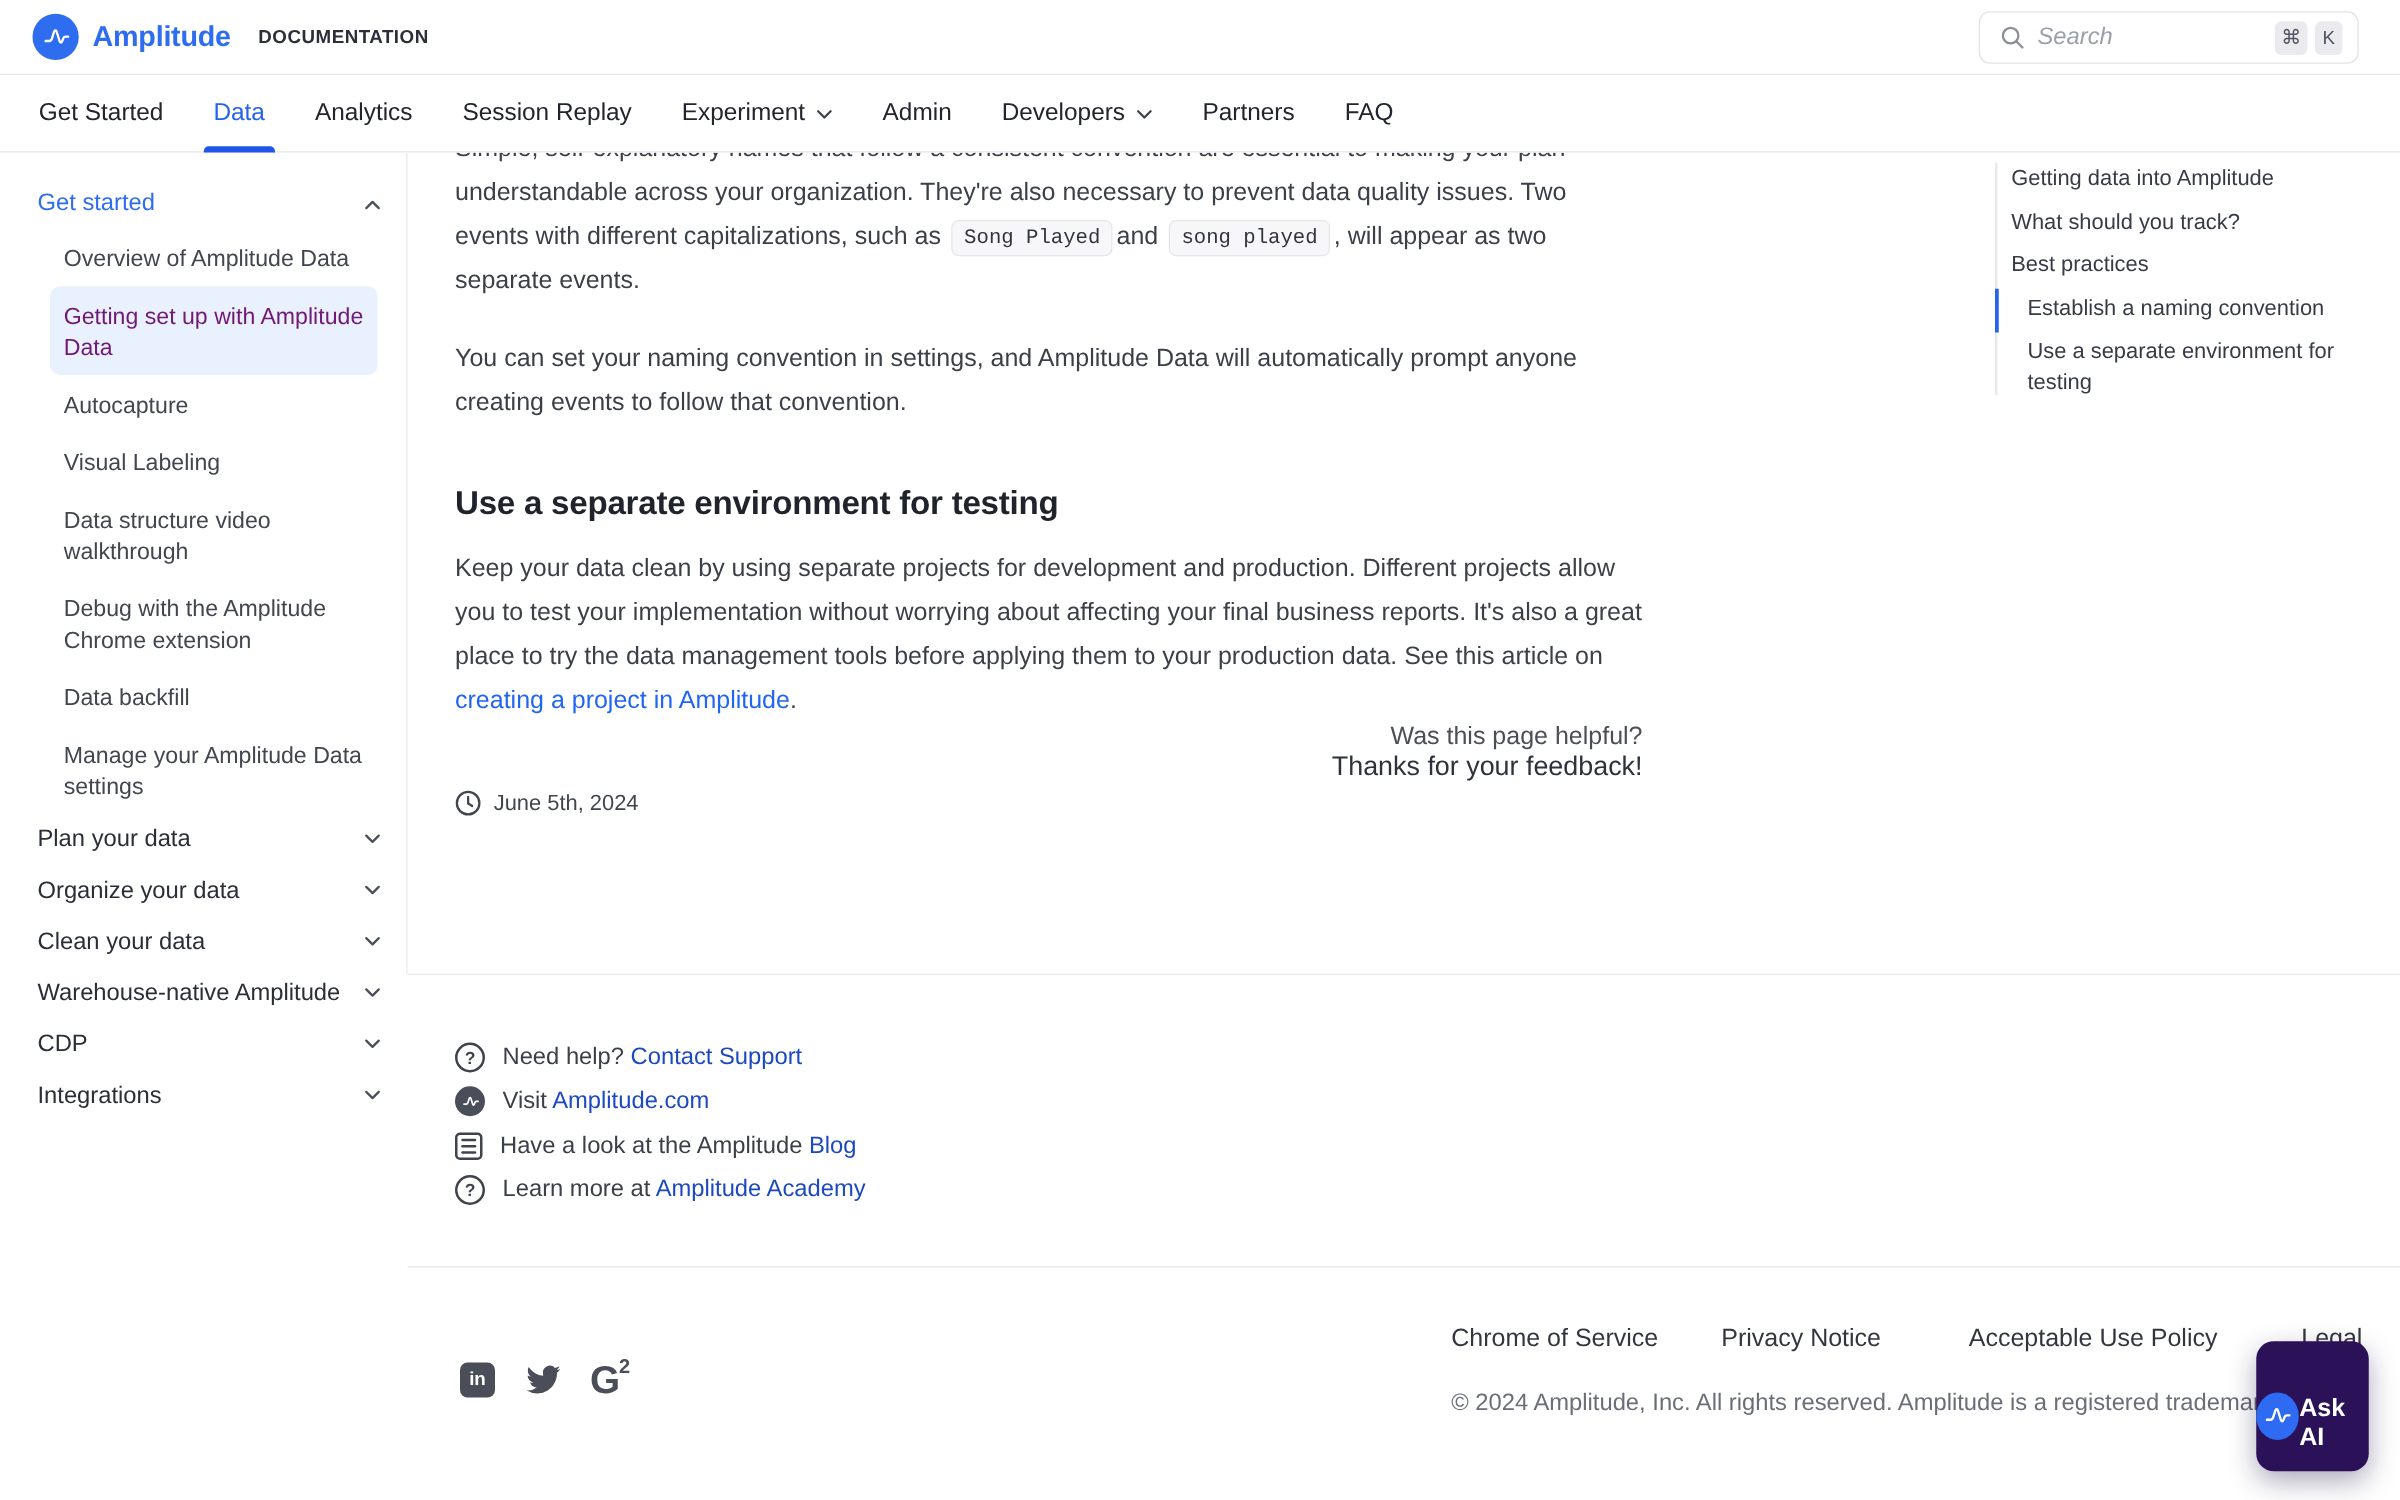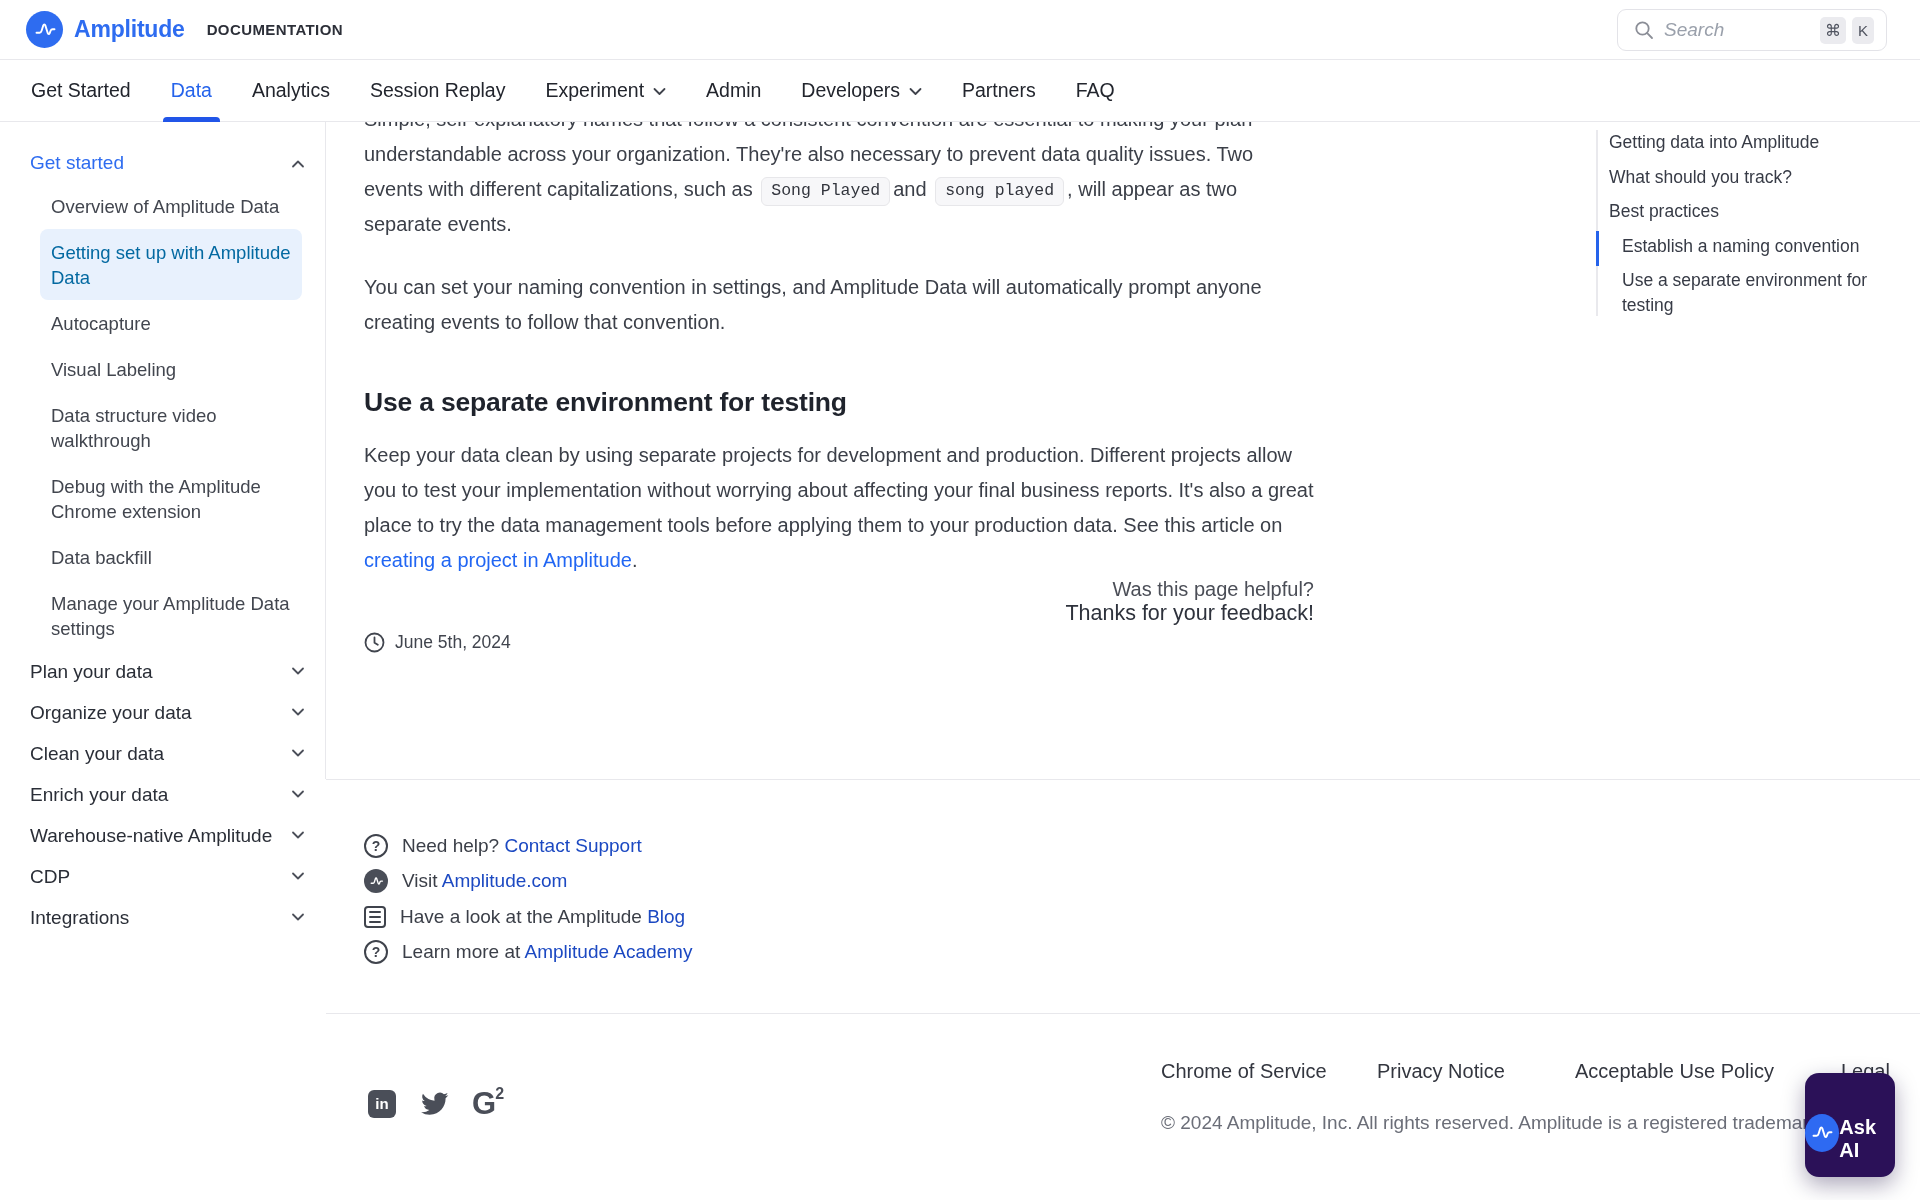--- a/index.html
+++ b/index.html
@@ -7,21 +7,21 @@
     font-family:"Liberation Sans", sans-serif; -webkit-font-smoothing:antialiased; }
 
   
   .header { position:absolute; left:0; top:0; width:1920px; height:60px; background:#fff;
     border-bottom:1px solid #e8e8ec; z-index:30; }
   .brandwrap { position:absolute; left:26px; top:11px; display:flex; align-items:center; }
   .logo-circle { width:37px; height:37px; border-radius:50%; background:#2e6cf0; display:flex;
     align-items:center; justify-content:center; }
   .brand-name { margin-left:11px; font-size:23px; font-weight:700; color:#2e6cf0; letter-spacing:-.2px; }
   .brand-sub { margin-left:22px; font-size:15px; font-weight:700; color:#2c2f38; letter-spacing:.4px; }
-  .searchbox { position:absolute; right:33px; top:9px; width:270px; height:42px;
+  .searchbox { position:absolute; right:33px; top:9px; width:304px; height:42px;
     border:1.5px solid #e3e3e8; border-radius:9px; background:#fff; display:flex; align-items:center; }
   .searchbox svg { margin-left:16px; flex:none; }
   .searchbox input { border:none; outline:none; background:transparent; flex:1; margin-left:10px;
     font-size:19px; color:#333; font-family:"Liberation Sans",sans-serif; min-width:0; }
   .searchbox input::placeholder { color:#9aa0ab; font-style:italic; }
   .keycap { height:27px; min-width:22px; padding:0 5px; background:#ebebef; border-radius:5px;
     color:#505460; font-size:15px; display:flex; align-items:center; justify-content:center; }
   .keycap.mod { margin-right:6px; font-size:16px; }
   .keycap.k { margin-right:12px; }
 
@@ -37,21 +37,21 @@
 
   
   .sidebar { position:absolute; left:0; top:122px; width:325px; padding:0 20px 0 30px; }
   .sidebar-vline { position:absolute; left:325px; top:122px; width:1px; height:657px; background:#e8e8ec; }
   .side-head { margin-top:28px; display:flex; align-items:center; justify-content:space-between;
     font-size:19px; line-height:26px; color:#2e6cf0; font-weight:500; cursor:pointer; }
   .side-list { list-style:none; margin-top:7px; }
   .side-list li { font-size:18.5px; line-height:25px; color:#42464f; padding:10.5px 10px 10.5px 21px;
     cursor:pointer; }
   .side-list li.active { margin-left:10px; margin-right:3px; padding-left:11px; background:#e8f1fd;
-    border-radius:8px; color:#0369a1; }
+    border-radius:8px; color:#701a75; }
   .group-list { list-style:none; margin-top:0; }
   .group-list li { display:flex; align-items:center; justify-content:space-between; padding:8px 0;
     font-size:19px; line-height:25px; color:#2a2e37; cursor:pointer;gap:12px; }
 
   
   .article { position:absolute; left:364px; top:122px; width:950px; height:650px; overflow:hidden; }
   .article p { font-size:20px; line-height:35px; color:#3b3f48; }
   .p1 { margin-top:-20px; }
   .p2 { margin-top:28px; }
   .article h2 { margin-top:42px; font-size:26.5px; line-height:40px; font-weight:600; color:#1f232c;
@@ -203,26 +203,20 @@
           <path d="M2 1.5 7 6.5 12 1.5" stroke="#4b4f59" stroke-width="1.8" stroke-linecap="round" stroke-linejoin="round"></path>
         </svg>
       </li>
     <li>
         <span>Clean your data</span>
       <svg width="14" height="9" viewBox="0 0 14 9" fill="none">
           <path d="M2 1.5 7 6.5 12 1.5" stroke="#4b4f59" stroke-width="1.8" stroke-linecap="round" stroke-linejoin="round"></path>
         </svg>
       </li>
     <li>
-        <span>Enrich your data</span>
-      <svg width="14" height="9" viewBox="0 0 14 9" fill="none">
-          <path d="M2 1.5 7 6.5 12 1.5" stroke="#4b4f59" stroke-width="1.8" stroke-linecap="round" stroke-linejoin="round"></path>
-        </svg>
-      </li>
-    <li>
         <span>Warehouse-native Amplitude</span>
       <svg width="14" height="9" viewBox="0 0 14 9" fill="none">
           <path d="M2 1.5 7 6.5 12 1.5" stroke="#4b4f59" stroke-width="1.8" stroke-linecap="round" stroke-linejoin="round"></path>
         </svg>
       </li>
     <li>
         <span>CDP</span>
       <svg width="14" height="9" viewBox="0 0 14 9" fill="none">
           <path d="M2 1.5 7 6.5 12 1.5" stroke="#4b4f59" stroke-width="1.8" stroke-linecap="round" stroke-linejoin="round"></path>
         </svg>

